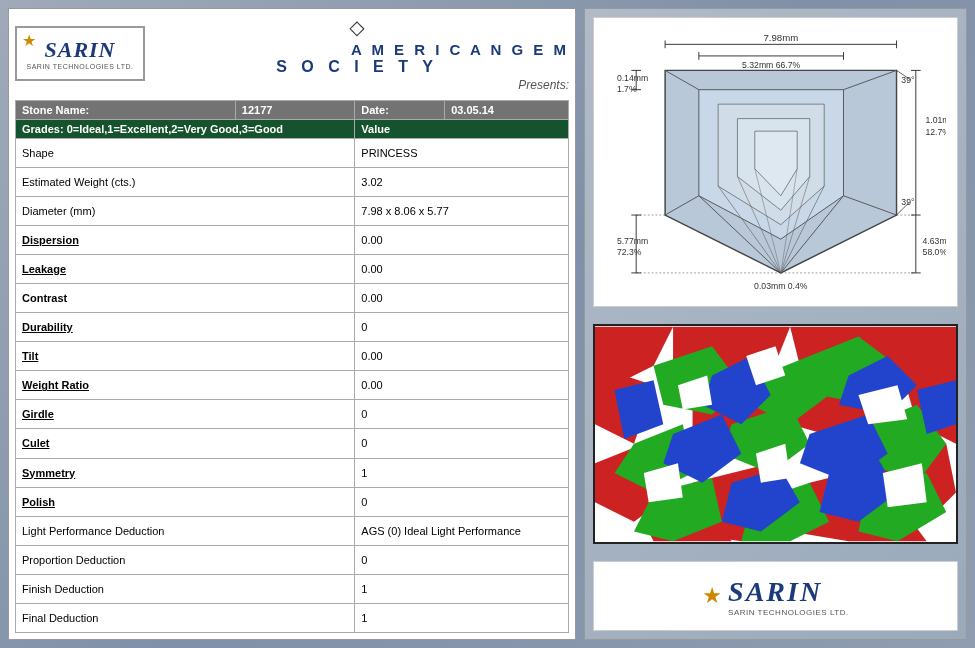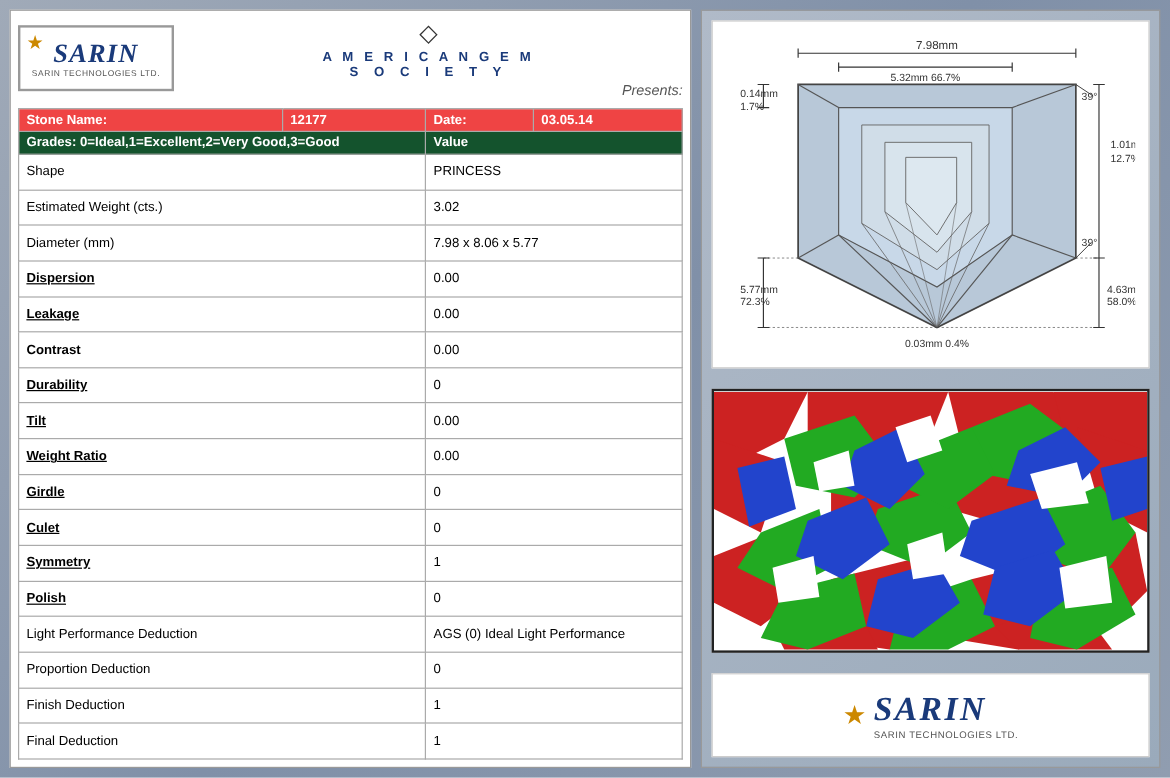--- a/index.html
+++ b/index.html
@@ -84,28 +84,29 @@
       flex: 1;
     }
 
     .ags-diamond {
       font-size: 20px;
       color: #333;
       margin-bottom: 2px;
     }
 
     .ags-text {
-      font-size: 11px;
+      font-size: 15px;
       font-weight: bold;
       color: #1a3a7a;
       letter-spacing: 3px;
+      text-align: right;
     }
 
     .ags-text-2 {
-      font-size: 11px;
+      font-size: 16px;
       font-weight: bold;
       color: #1a3a7a;
       letter-spacing: 5px;
     }
 
     .presents-text {
       font-size: 12px;
       color: #555;
       font-style: italic;
       margin-top: 2px;
@@ -125,21 +126,21 @@
     }
 
     .header-row td {
       background-color: #14532d;
       color: white;
       font-weight: bold;
       font-size: 11px;
     }
 
     .stone-row td {
-      background-color: #ef4444;
+      background-color: #737373;
       color: white;
       font-weight: bold;
       font-size: 11px;
     }
 
     
     .right-panel {
       background: linear-gradient(135deg, #b0bac8 0%, #9aaabb 100%);
       border: 1px solid #999;
       flex: 1;

